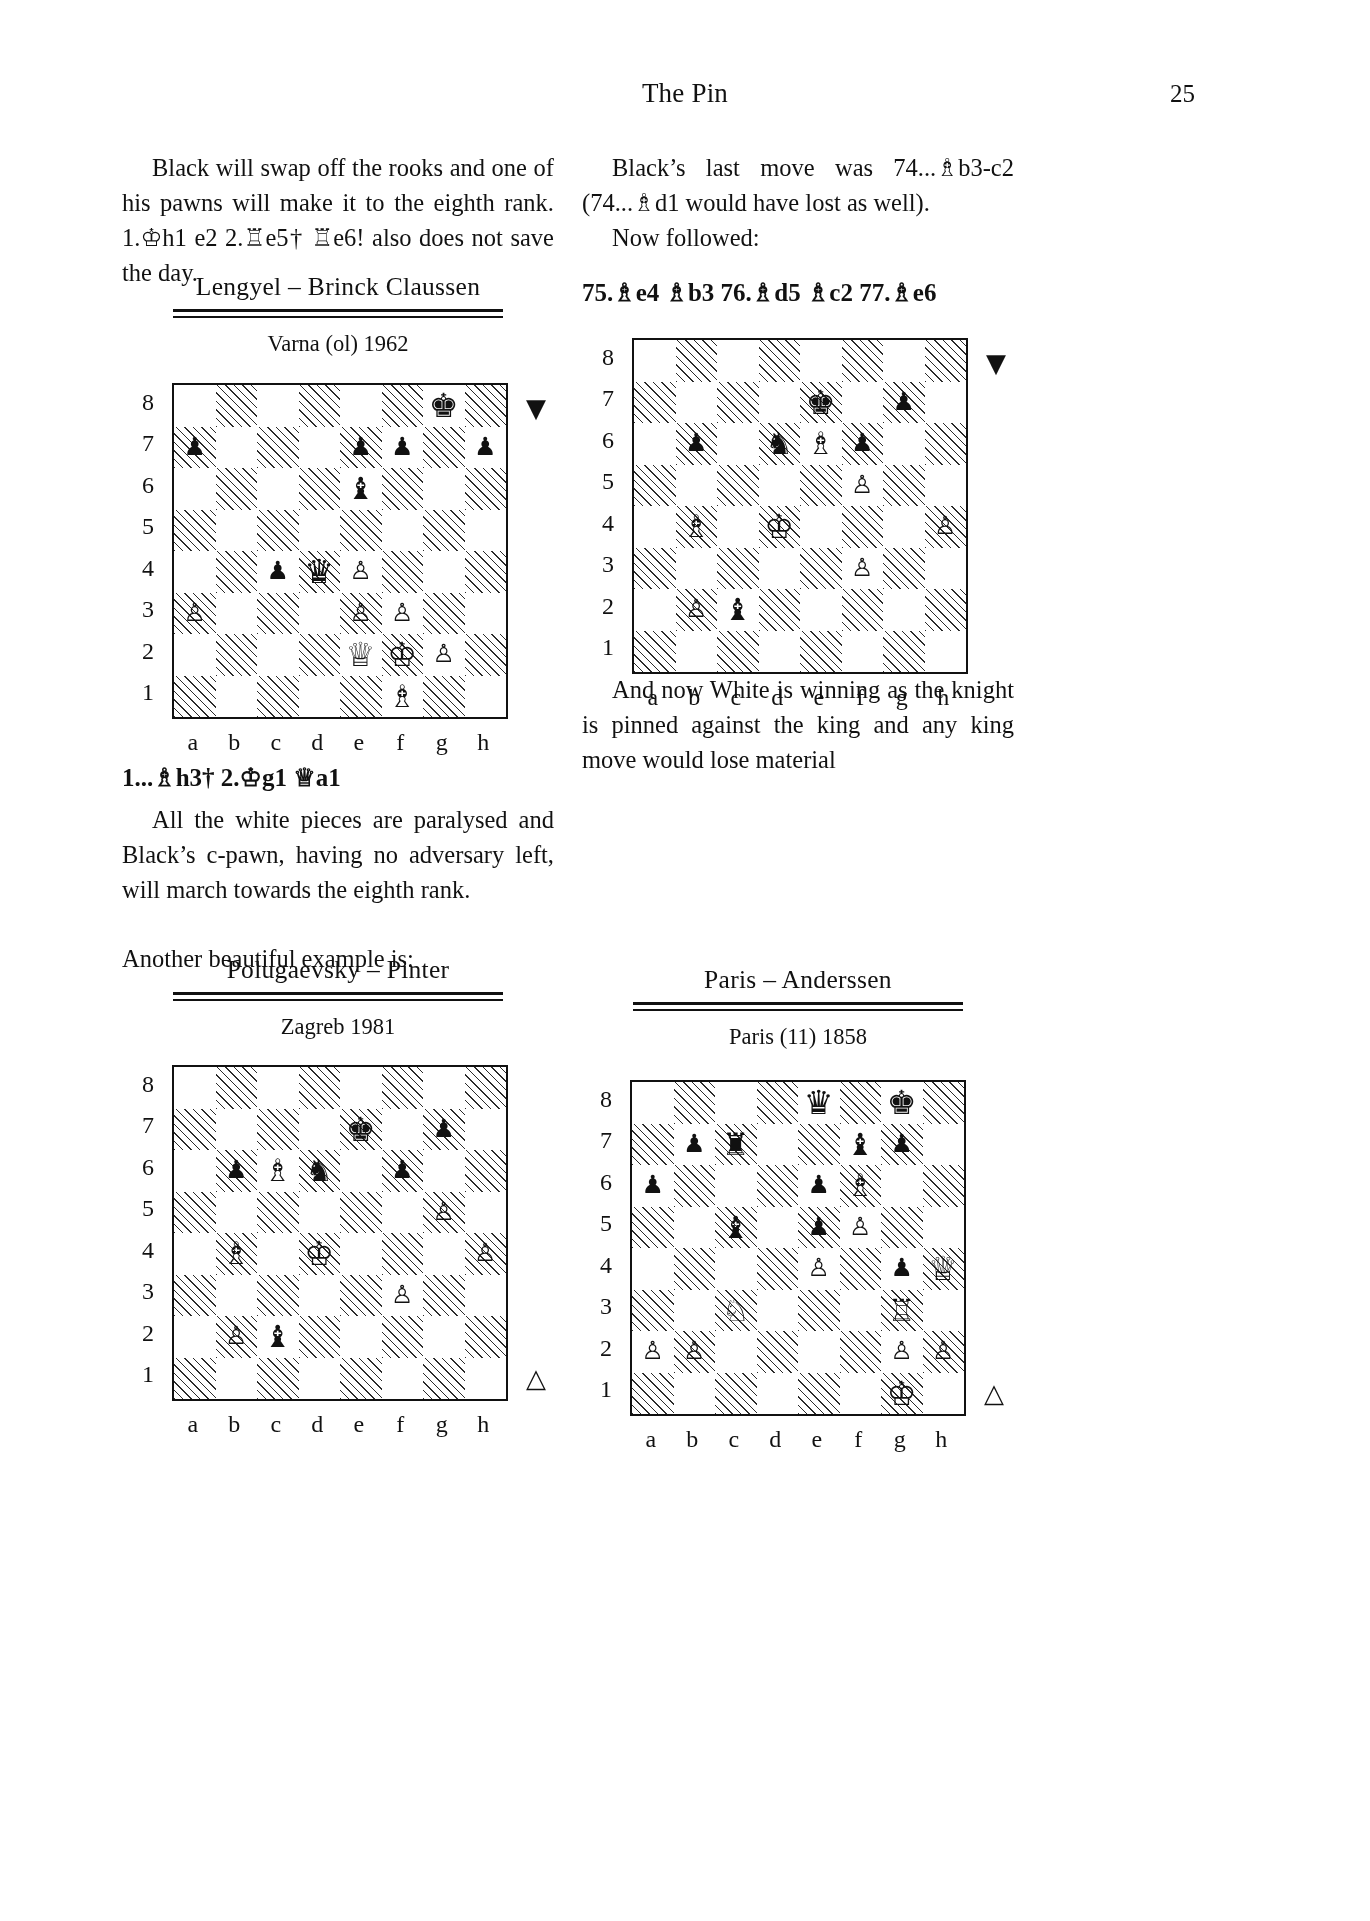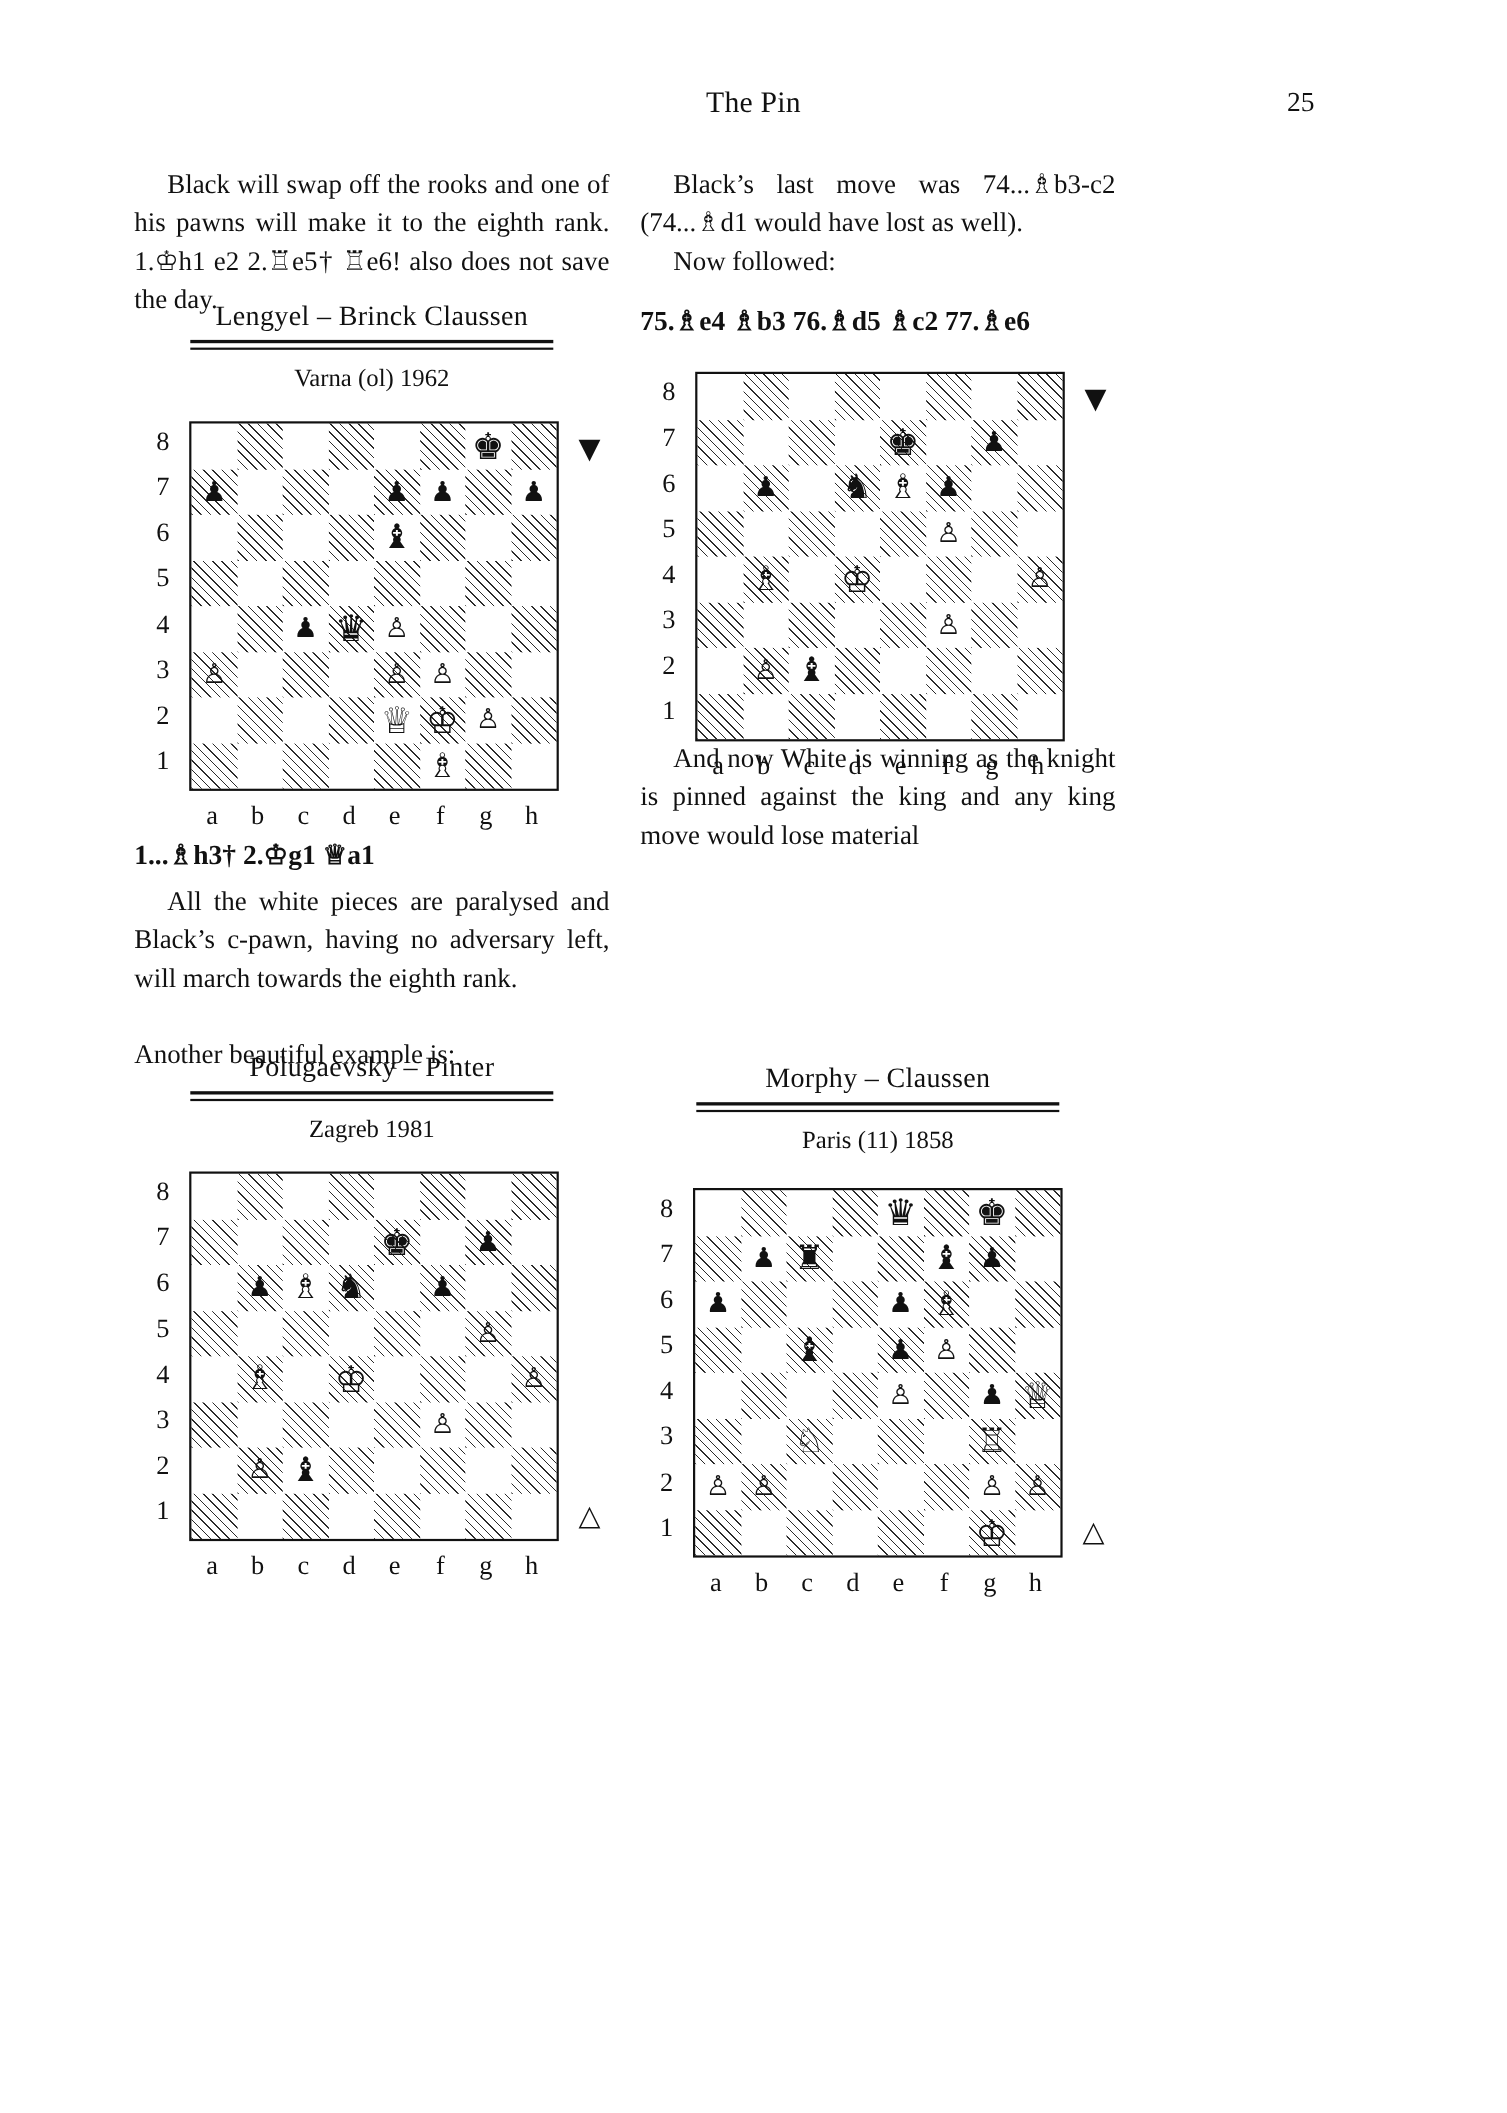--- a/index.html
+++ b/index.html
@@ -411,21 +411,21 @@
       <div class="filel" style="left: 249px; top: 346px; width: 41.5px;">g</div>
       <div class="filel" style="left: 290.5px; top: 346px; width: 41.5px;">h</div>
       <div class="turnmark" style="left: 354px; top: 12px;">▼</div>
     </div>
 
   <div class="col" style="left:582px;top:672px;width:432px;">
     <p class="indent">And now White is winning as the knight is pinned against the king and any king move would lose material</p>
   </div>
 
   <div class="gamehead" style="left:582px;top:965px;">
-    <div class="names">Morphy – Claussen</div>
+    <div class="names">Paris – Anderssen</div>
     <div class="rule"></div>
     <div class="event">Paris (11) 1858</div>
   </div>
 
   <div class="boardwrap" id="bw3" style="left: 630px; top: 1080px; position: absolute; width: 332px;">
       <div class="board" style="width: 332px; height: 332px;">
         <div class="sq" style="left: 0px; top: 0px; width: 41.5px; height: 41.5px;"></div>
         <div class="sq dark" style="left: 41.5px; top: 0px; width: 41.5px; height: 41.5px;"></div>
         <div class="sq" style="left: 83px; top: 0px; width: 41.5px; height: 41.5px;"></div>
         <div class="sq dark" style="left: 124.5px; top: 0px; width: 41.5px; height: 41.5px;"></div>

